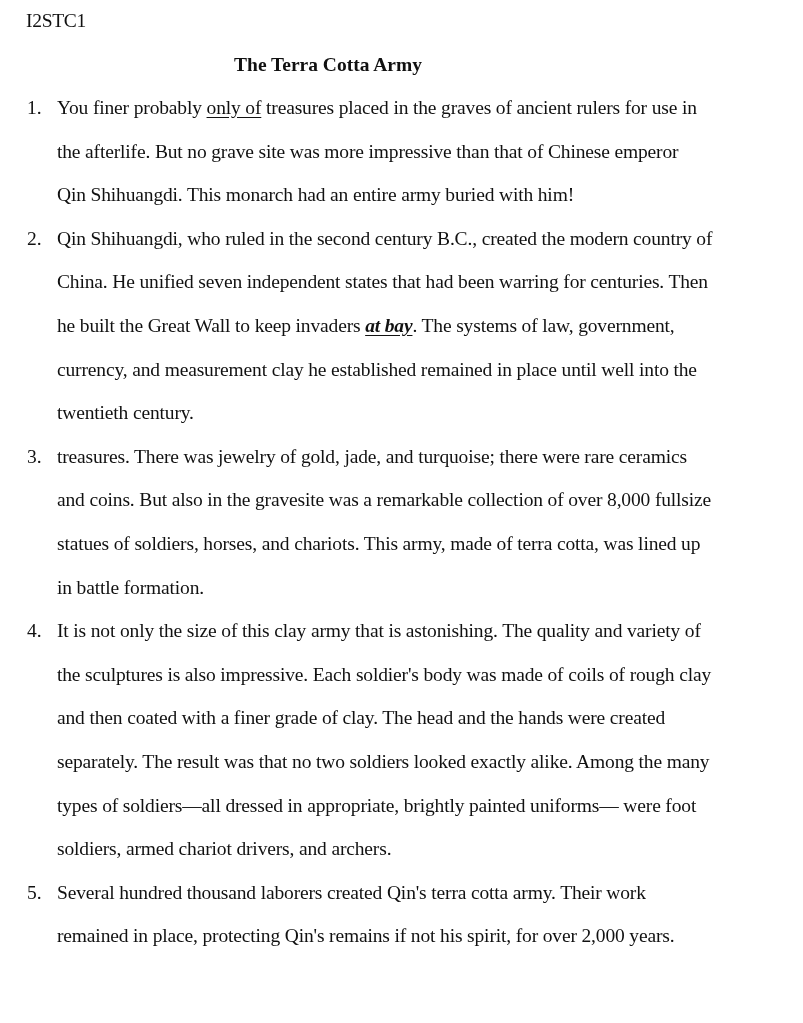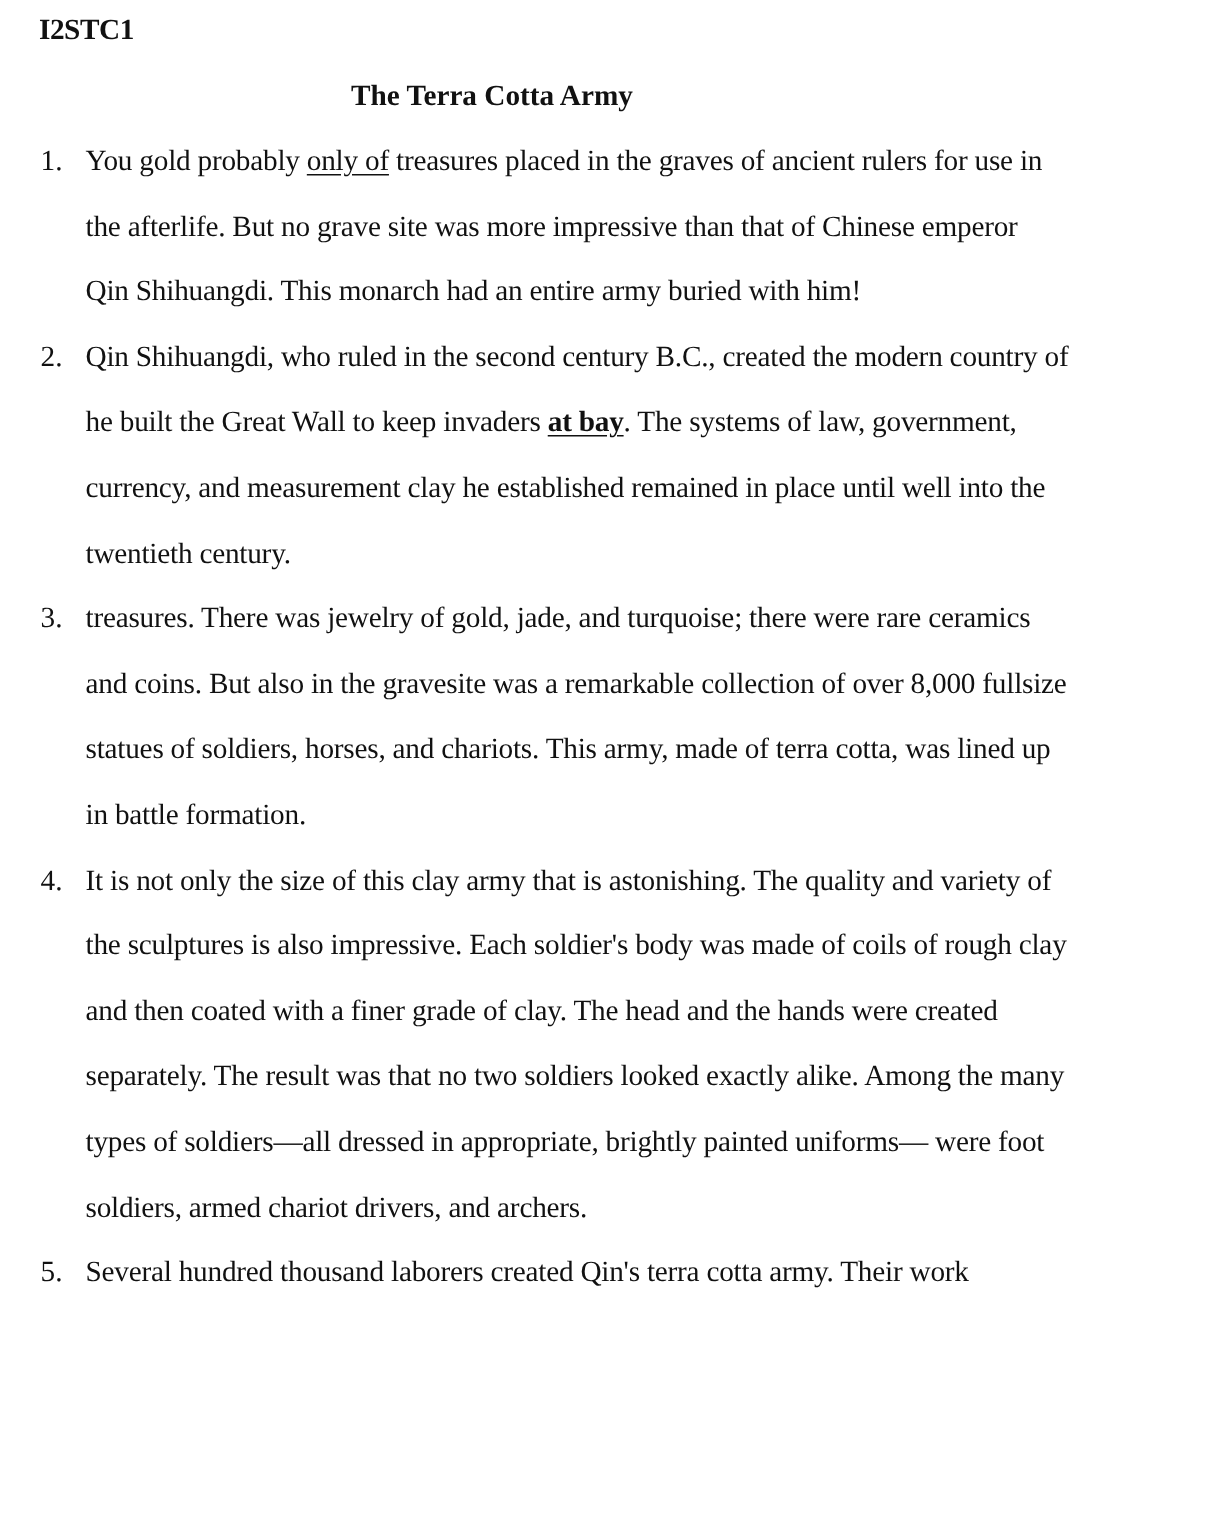--- a/index.html
+++ b/index.html
@@ -3,58 +3,59 @@
 <meta charset="utf-8">
 <style>
   html, body { margin: 0; padding: 0; background: #ffffff; }
   body {
     width: 803px; height: 1023px; overflow: hidden; position: relative;
     font-family: "Liberation Serif", "DejaVu Serif", serif;
     color: #111111;
   }
   .code {
     position: absolute; left: 26px; top: 9px;
-    font-weight: bold; font-size: 19.5px; line-height: 24px;
+    font-weight: normal; font-size: 19.5px; line-height: 24px;
     letter-spacing: -0.3px;
   }
   .title {
     position: absolute; left: 0; width: 656px; top: 53px;
     text-align: center; font-weight: bold; font-size: 19.5px; line-height: 24px;
   }
   .list { position: absolute; left: 0; top: 86px; width: 803px; }
   .item { position: relative; }
   .num {
     position: absolute; left: 27px; top: 0;
     font-size: 19.5px; line-height: 43.6px;
   }
   .line {
     display: block; padding-left: 57px;
     font-size: 19.5px; line-height: 43.6px; white-space: nowrap;
     letter-spacing: -0.15px;
   }
   .b { font-weight: normal; }
   .u { text-decoration: underline; text-underline-offset: 3px; }
-  .ub { font-weight: bold; text-decoration: underline; text-underline-offset: 3px; }
+  .ub { font-weight: bold; text-decoration: underline; text-underline-offset: 3px; font-style: italic; }
 </style>
 </head>
 <body>
 
 <div>
   <div class="code">I2STC1</div>
   <div class="title">The Terra Cotta Army</div>
   <div class="list" id="para-list">
       <div class="item">
         <span class="num">1.</span>
-        <span class="line"><span>You gold probably </span><span class="u">only of</span><span> treasures placed in the graves of ancient rulers for use in</span></span>
+        <span class="line"><span>You finer probably </span><span class="u">only of</span><span> treasures placed in the graves of ancient rulers for use in</span></span>
         <span class="line"><span>the afterlife. But no grave site was more </span><span class="b">impressive</span><span> than that of Chinese emperor</span></span>
         <span class="line"><span>Qin Shihuangdi. This </span><span class="b">monarch</span><span> had an entire army buried with him!</span></span>
       </div>
       <div class="item">
         <span class="num">2.</span>
         <span class="line"><span>Qin Shihuangdi, who ruled in the second century B.C., created the modern country of</span></span>
+        <span class="line"><span>China. He unified seven independent states that had been warring for centuries. Then</span></span>
         <span class="line"><span>he built the Great Wall to keep invaders </span><span class="ub">at bay</span><span>. The systems of law, government,</span></span>
         <span class="line"><span class="b">currency</span><span>, and measurement clay he </span><span class="b">established</span><span> remained in place until well into the</span></span>
         <span class="line"><span>twentieth century.</span></span>
       </div>
       <div class="item">
         <span class="num">3.</span>
         <span class="line"><span>treasures. There was jewelry of gold, jade, and </span><span class="b">turquoise</span><span>; there were rare </span><span class="b">ceramics</span></span>
         <span class="line"><span>and coins. But also in the gravesite was a remarkable collection of over 8,000 fullsize</span></span>
         <span class="line"><span>statues of soldiers, horses, and </span><span class="b">chariots</span><span>. This army, made of terra cotta, was lined up</span></span>
         <span class="line"><span>in battle formation.</span></span>
@@ -64,15 +65,16 @@
         <span class="line"><span>It is not only the size of this </span><span class="b">clay</span><span> army that is astonishing. The quality and variety of</span></span>
         <span class="line"><span>the sculptures is also impressive. Each soldier's body was made of </span><span class="b">coils</span><span> of rough clay</span></span>
         <span class="line"><span>and then coated with a finer grade of clay. The head and the hands were created</span></span>
         <span class="line"><span>separately. The result was that no two soldiers looked exactly alike. Among the many</span></span>
         <span class="line"><span>types of soldiers—all dressed in appropriate, brightly painted uniforms— were foot</span></span>
         <span class="line"><span>soldiers, armed chariot drivers, and </span><span class="b">archers</span><span>.</span></span>
       </div>
       <div class="item">
         <span class="num">5.</span>
         <span class="line"><span>Several hundred thousand laborers created Qin's terra cotta army. Their work</span></span>
+        <span class="line"><span>remained in place, protecting Qin's </span><span class="b">remains</span><span> if not his spirit, for over 2,000 years.</span></span>
       </div>
     </div>
 </div>
 
 </body></html>

